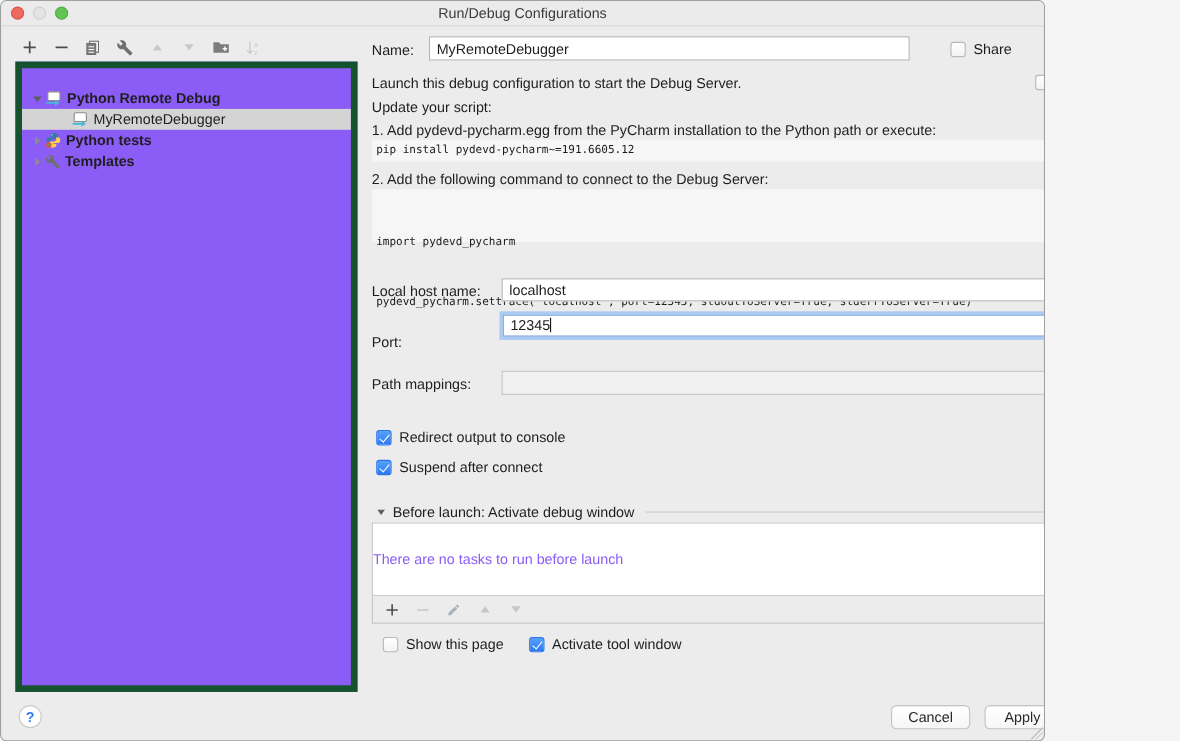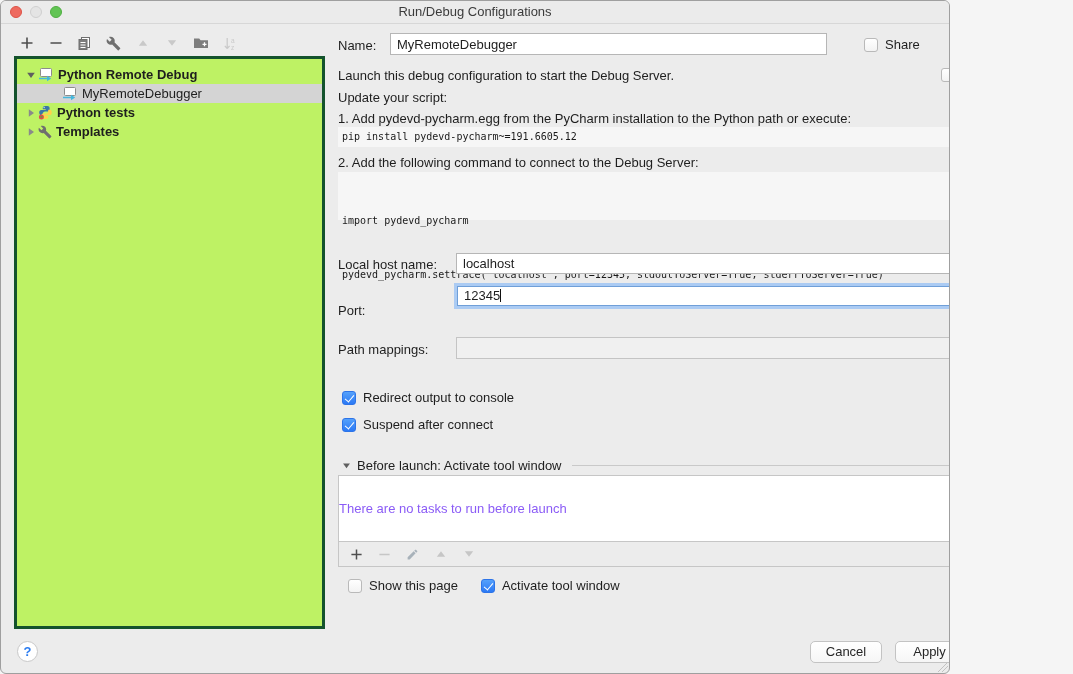--- a/index.html
+++ b/index.html
@@ -11,21 +11,21 @@
   
   .titlebar{position:absolute;left:0;top:0;right:0;height:22px;background:#ebebeb;border-bottom:1px solid #d7d7d7;}
   .tl{position:absolute;top:5px;width:12px;height:12px;border-radius:50%;box-sizing:border-box;}
   .tl.close{left:9px;background:#ee6a5f;border:1px solid #dc5247;}
   .tl.min{left:29px;background:#e4e4e4;border:1px solid #cfcfcf;}
   .tl.zoom{left:49px;background:#62c454;border:1px solid #4fae41;}
   .title{text-align:center;line-height:21px;color:#3b3b3b;}
   
   .sb-toolbar{position:absolute;left:17px;top:31px;height:22px;display:flex;align-items:center;gap:12px;}
   .icon-btn{width:17px;height:17px;display:flex;align-items:center;justify-content:center;}
-  .tree-panel{position:absolute;left:13px;top:55px;width:311px;height:573px;background:#bef264;border:3px solid #14532d;box-sizing:border-box;padding-top:6px;}
+  .tree-panel{position:absolute;left:13px;top:55px;width:311px;height:573px;background:#8b5cf6;border:6px solid #14532d;box-sizing:border-box;padding-top:18px;}
   .tree-row{height:19px;display:flex;align-items:center;white-space:nowrap;}
   .tree-row.bold{font-weight:bold;}
   .tree-row.selected{background:#d4d4d4;}
   .tree-row .twisty{width:14px;display:flex;justify-content:center;flex:none;}
   .tree-row .t-icon{margin-right:4px;flex:none;display:flex;}
   .lvl0{padding-left:7px;}
   .lvl1{padding-left:45px;}
   
   .abs{position:absolute;}
   .lbl{line-height:15px;}
@@ -214,21 +214,21 @@
     <span class="cb checked"></span>
     <span>Suspend after connect</span>
   </div>
 
   <div class="abs bl-header" style="left:341px;top:457px;width:716px;">
     <span style="display:flex;margin-right:6px;">
         <svg width="9" height="9" viewBox="0 0 10 10">
           <path d="M1.2 2.8h7.6L5 8z" fill="#5f5f5f"></path>
         </svg>
       </span>
-    <span>Before launch: Activate tool window</span>
+    <span>Before launch: Activate debug window</span>
     <span class="bl-line"></span>
   </div>
   <div class="abs tasks-panel" style="left:337px;top:474px;width:721px;height:67px;">
     <span>There are no tasks to run before launch</span>
   </div>
   <div class="abs tasks-toolbar" style="left:337px;top:541px;width:721px;height:25px;">
     <span class="icon-btn">
         <svg width="13" height="13" viewBox="0 0 14 14">
           <path d="M7 1.5v11M1.5 7h11" stroke="#4e4e4e" stroke-width="1.6" fill="none"></path>
         </svg>

